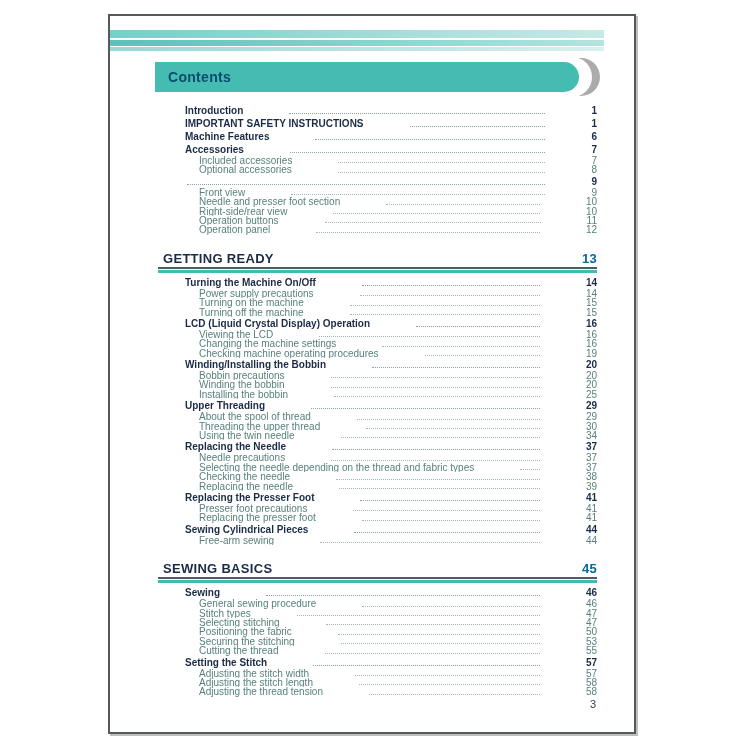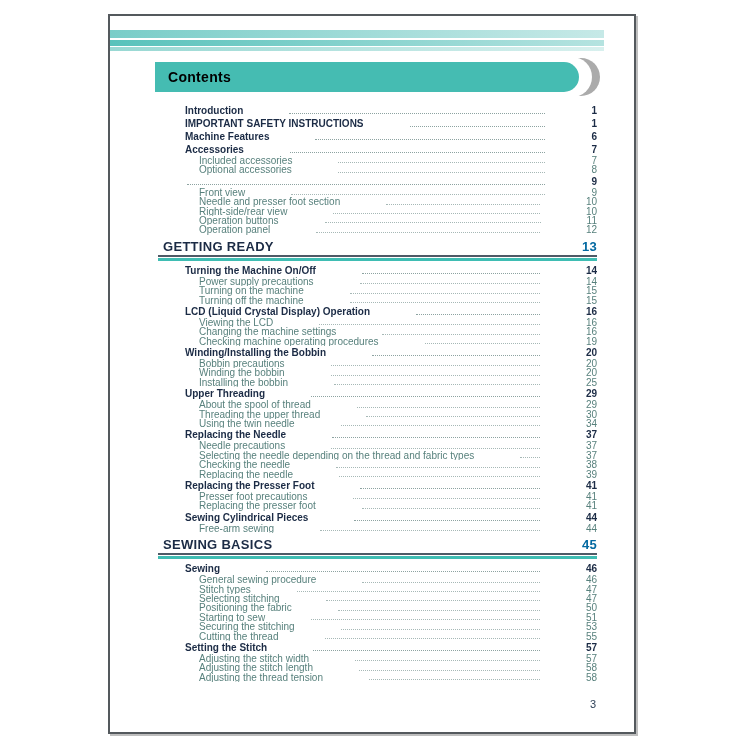--- a/index.html
+++ b/index.html
@@ -33,38 +33,38 @@
   .circle-white {
     position:absolute; left:442px; top:41px; width:40px; height:40px;
     border-radius:50%; background:#ffffff; z-index:2;
   }
   .contents-bar {
     position:absolute; left:45px; top:46px; width:424px; height:30px;
     background:#45bcb2; border-radius:0 15px 15px 0; z-index:3;
     display:flex; align-items:center;
   }
   .contents-title {
-    color:#000000; font-weight:bold; font-size:14px;
+    color:#0c4a6e; font-weight:bold; font-size:14px;
     padding-left:13px; letter-spacing:0.3px;
   }
 
   
   .toc { position:absolute; left:48px; right:37px; top:88px; }
   .row { display:flex; white-space:nowrap; overflow:hidden;gap:44px; }
   .row.chapter {
     height:13px; line-height:13px; font-size:10px; font-weight:bold;
     color:#1b2b45; padding-left:27px;
   }
   .row.sub {
     height:9.4px; line-height:9.6px; font-size:10px;
     color:#57807c; padding-left:41px;
   }
   .row.section {
     height:16px; line-height:16px; font-size:13px; font-weight:bold;
-    color:#1b2b45; margin-top:4px; padding-left:5px; letter-spacing:0.3px;
+    color:#1b2b45; margin-top:16px; padding-left:5px; letter-spacing:0.3px;
   }
   .section-rule {
     height:1px; border-top:2px solid #4e5a66; border-bottom:3px solid #3fbdb3;
     margin-bottom:3px; background:#ffffff;
   }
   .lead {
     flex:1 1 auto; align-self:flex-end; margin:0 2px;
   }
   .chapter .lead { border-bottom:1.5px dotted #8da3a1; margin-bottom:3px; }
   .sub .lead { border-bottom:1px dotted #a6b8b6; margin-bottom:2px; }
@@ -321,25 +321,20 @@
         <span class="label">Selecting stitching</span>
         <span class="lead"></span>
         <span class="num">47</span>
       </div>
       <div class="row sub">
         <span class="label">Positioning the fabric</span>
         <span class="lead"></span>
         <span class="num">50</span>
       </div>
       <div class="row sub">
-        <span class="label">Starting to sew</span>
-        <span class="lead"></span>
-        <span class="num">51</span>
-      </div>
-      <div class="row sub">
         <span class="label">Securing the stitching</span>
         <span class="lead"></span>
         <span class="num">53</span>
       </div>
       <div class="row sub">
         <span class="label">Cutting the thread</span>
         <span class="lead"></span>
         <span class="num">55</span>
       </div>
       <div class="row chapter">

